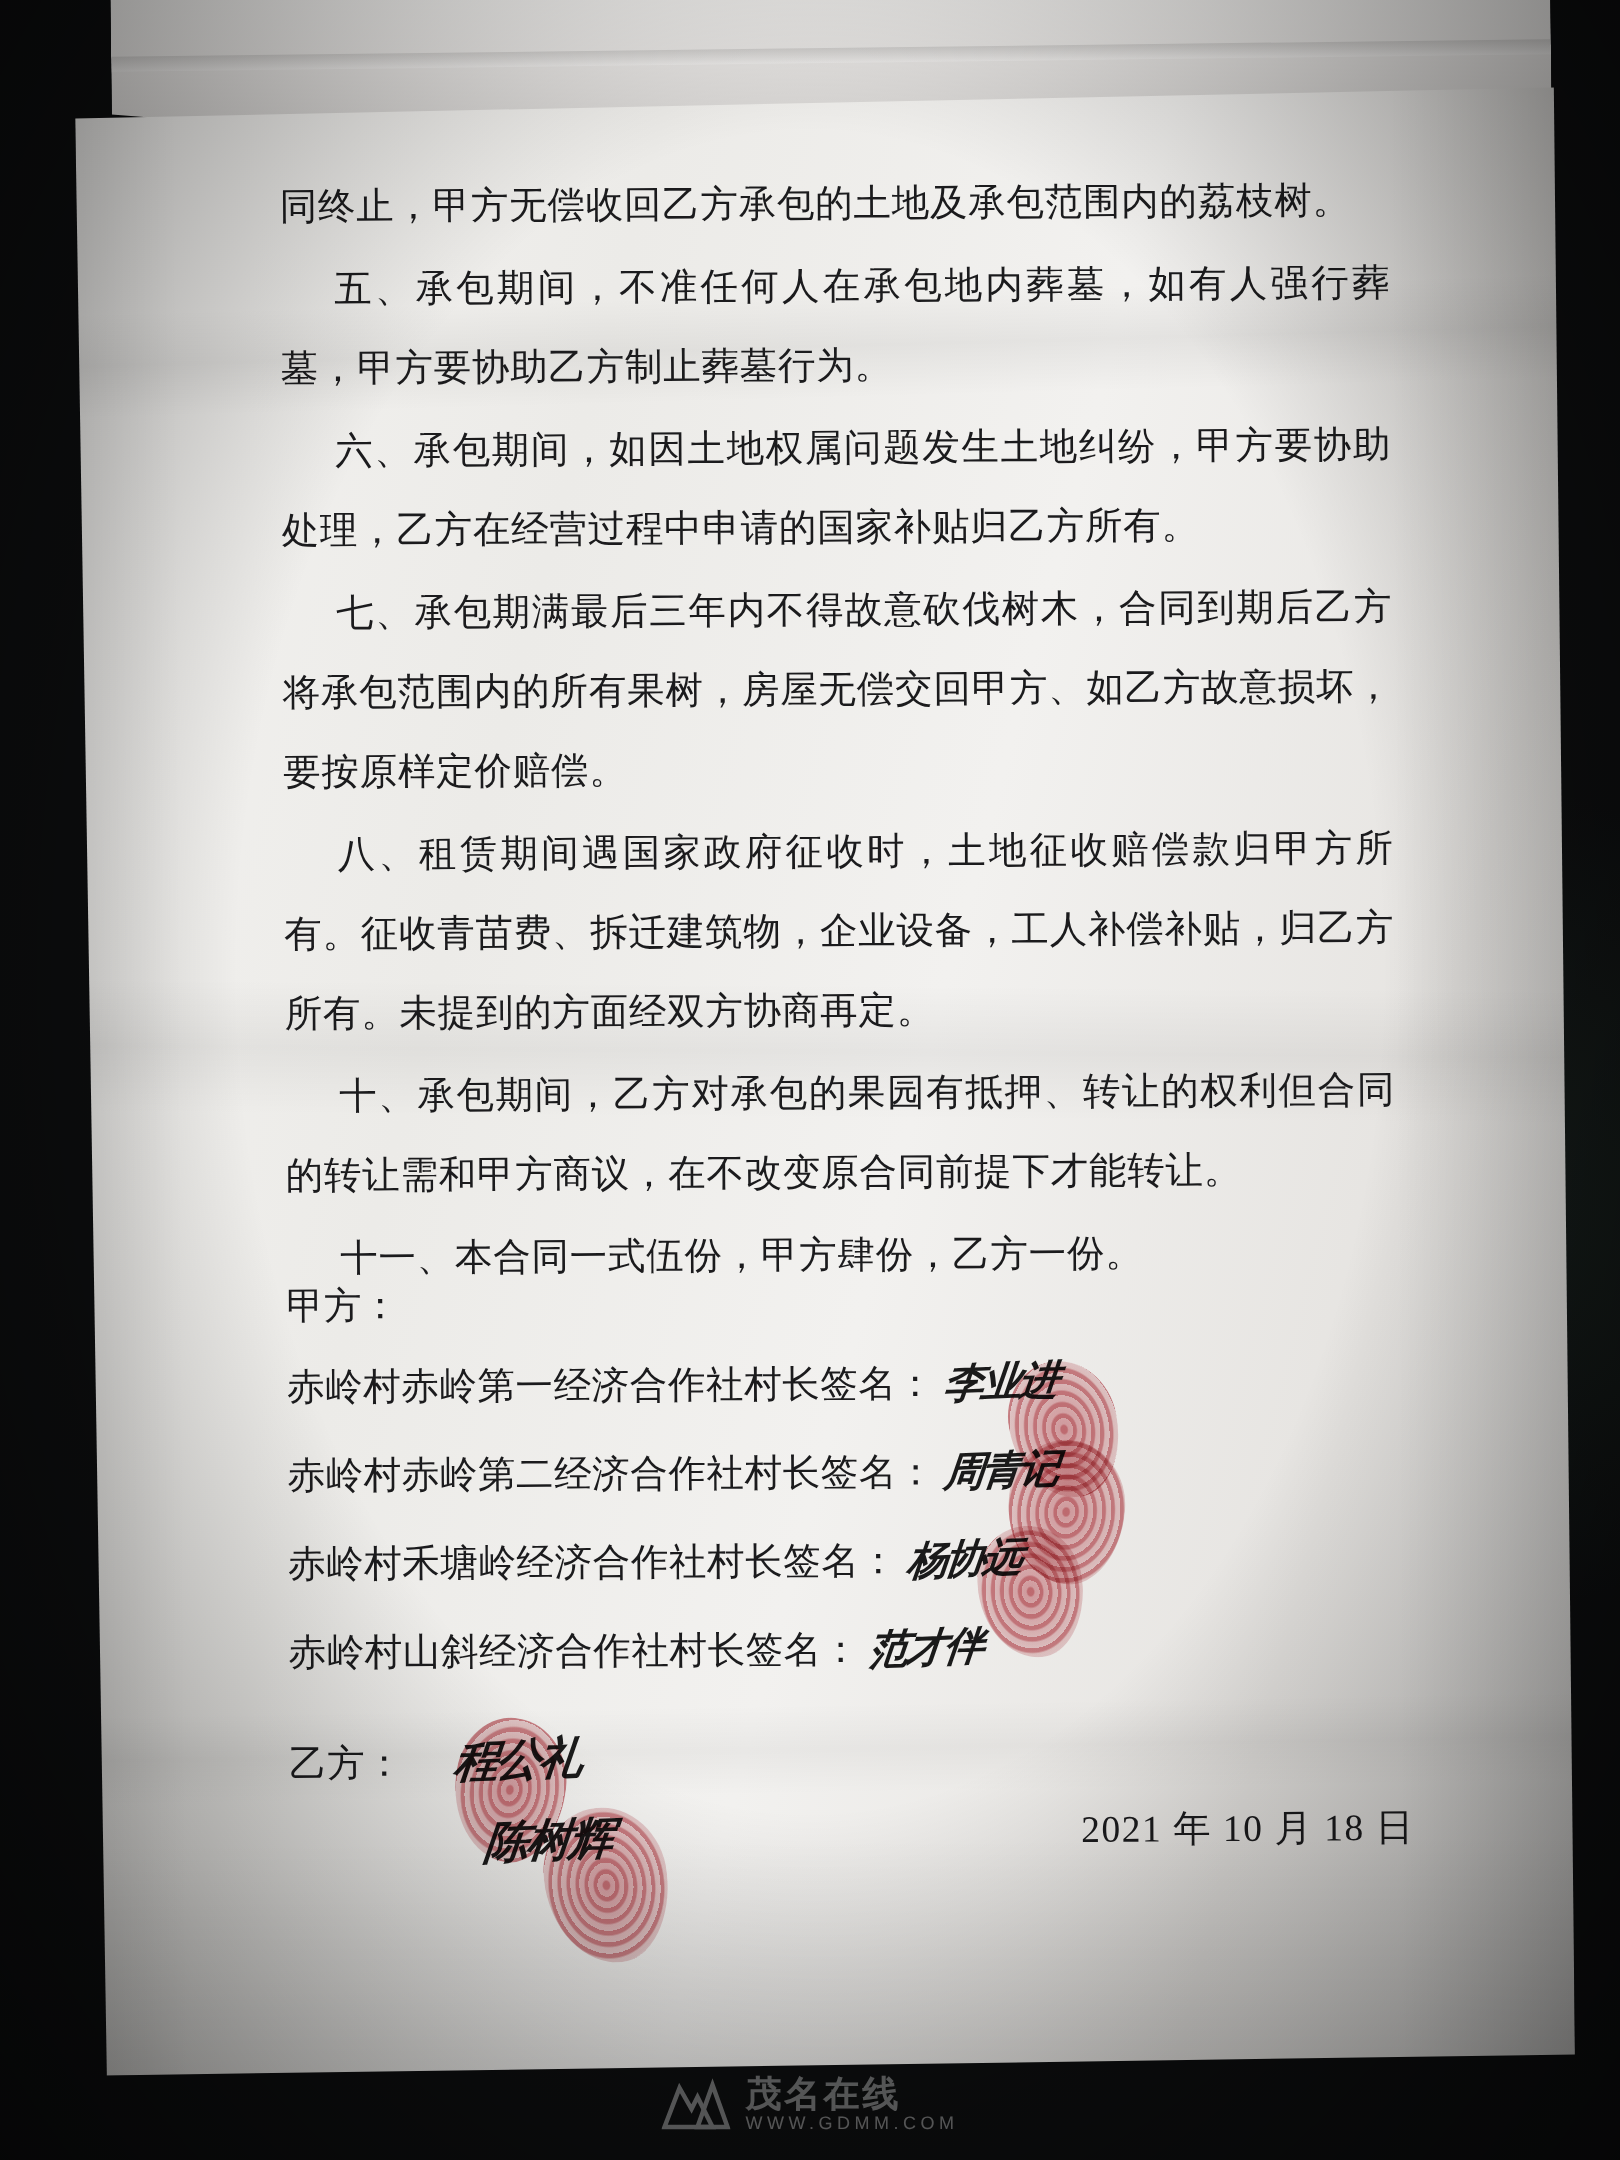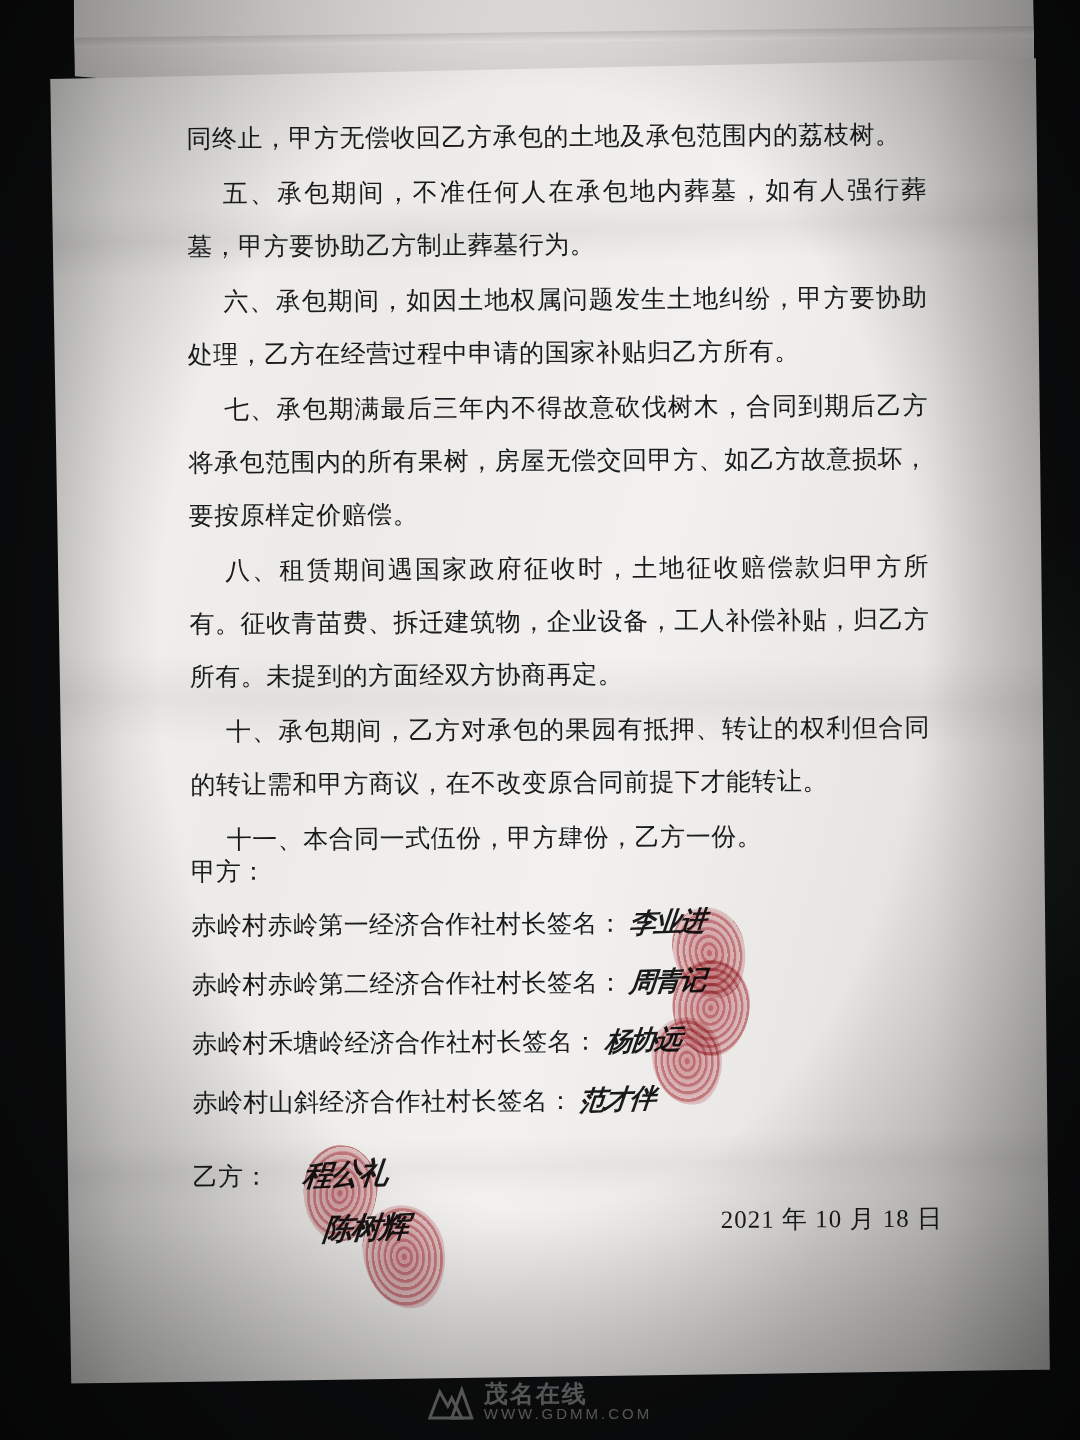--- a/index.html
+++ b/index.html
@@ -172,21 +172,21 @@
     z-index: 12;
   }
 
   
   .watermark {
     position: absolute;
     left: 50%;
     bottom: 18px;
     transform: translateX(-50%);
     display: flex;
-    align-items: flex-end;
+    align-items: center;
     gap: 10px;
     opacity: 0.30;
     z-index: 45;
   }
   .wm-logo {
     width: 46px; height: 38px;
     position: relative;
   }
   .wm-text {
     display: flex;
@@ -195,21 +195,21 @@
   }
   .wm-main {
     font-family: "Liberation Sans", sans-serif;
     font-size: 24px;
     font-weight: 700;
     color: #ffffff;
     letter-spacing: 2px;
   }
   .wm-sub {
     font-family: "Liberation Sans", sans-serif;
-    font-size: 15px;
+    font-size: 12px;
     color: #ffffff;
     letter-spacing: 3px;
   }
 </style>
 </head>
 <body>
 
 <div id="scene">
 
   <div class="top-strip">

